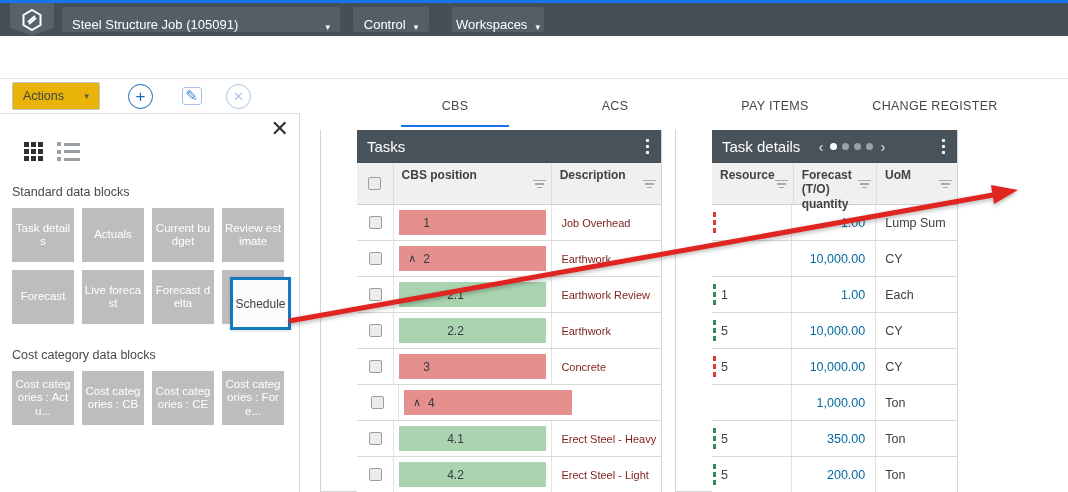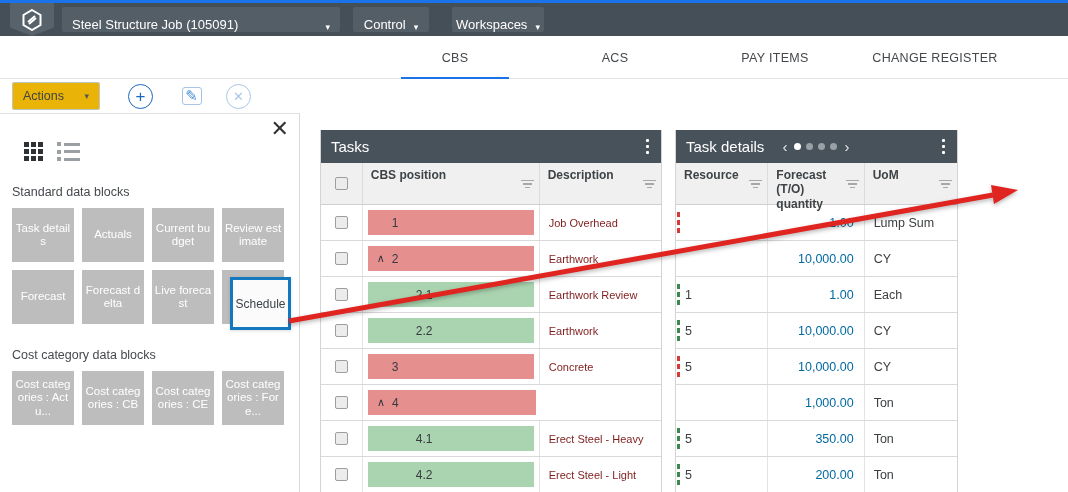--- a/index.html
+++ b/index.html
@@ -16,21 +16,21 @@
     font-family:inherit; display:flex; align-items:flex-end; cursor:pointer; }
   .tb-btn .caret { font-size:9px; margin-left:8px; }
   .job-btn { position:absolute; left:62px; width:278px; padding:0 10px; justify-content:space-between; }
   .ctrl-btn { position:absolute; left:353px; width:76px; justify-content:center; }
   .ws-btn  { position:absolute; left:452px; width:92px; justify-content:center; }
 
   
   .tabbar { position:absolute; left:0; top:36px; width:1068px; height:43px; background:#fff; border-bottom:1px solid #e4e4e4; }
   .tabs { position:absolute; left:375px; top:0; height:43px; display:flex; }
   .tab { width:160px; height:43px; display:flex; align-items:center; justify-content:center;
-    font-size:12.5px; color:#44484c; letter-spacing:.3px; cursor:pointer; position:relative; }
+    font-size:12.5px; color:#44484c; letter-spacing:.3px; cursor:pointer; position:relative;margin-top:48px; }
   .tab.active::after { content:""; position:absolute; left:26px; right:26px; bottom:0; height:2px; background:#1a73e8; }
 
   
   .toolbar { position:absolute; left:0; top:79px; width:1068px; height:34px; display:flex; align-items:center; }
   .actions-btn { margin-left:12px; width:88px; height:28px; background:#eab308; border:1px solid #c3c3c3; border-radius:2px;
     font-size:12.5px; color:#3e4347; font-family:inherit; display:flex; align-items:center; justify-content:space-between;
     padding:0 10px; cursor:pointer; }
   .actions-btn .caret { font-size:9px; color:#555; }
   .icon-circle { width:25px; height:25px; border-radius:50%; display:flex; align-items:center; justify-content:center;
     font-size:16px; cursor:pointer; background:#fff; }
@@ -55,21 +55,21 @@
   .section-label { font-size:12.5px; color:#45494d; margin-top:24px; }
   .tiles { display:flex; flex-wrap:wrap; gap:8px 8px; margin-top:9px; width:276px; }
   .tile { width:62px; height:54px; background:#bdbdbd; color:#fff; font-size:11.5px; line-height:1.15;
     display:flex; align-items:center; justify-content:center; text-align:center; padding:2px;
     word-break:break-all; cursor:grab; }
   .drag-tile { position:absolute; left:230px; top:277px; width:61px; height:53px; background:#fbfbfb;
     border:3px solid #1478be; z-index:30; display:flex; align-items:center; justify-content:center;
     font-size:12px; color:#3e4347; cursor:grabbing; box-shadow:0 1px 3px rgba(0,0,0,.15); }
 
   
-  .grid { position:absolute; top:130px; background:#fff; border:1px solid #d4d4d4; border-top:none; }
+  .grid { position:absolute; top:130px; background:#fff; border:1px solid #d4d4d4; border-top:none;padding-left:36px; }
   .grid.tasks { left:320px; width:342px; height:362px; }
   .grid.details { left:675px; width:283px; height:362px; }
   .g-titlebar { height:33px; background:#47525a; color:#fff; display:flex; align-items:center; padding:0 10px; }
   .g-title { font-size:15px; font-weight:500; }
   .kebab { margin-left:auto; display:flex; flex-direction:column; gap:2.5px; cursor:pointer; padding:2px; }
   .kebab i { width:3.5px; height:3.5px; background:#fff; border-radius:1px; }
   .pager { display:flex; align-items:center; margin-left:16px; gap:5px; }
   .pager .chev { color:#e8eaec; font-size:15px; line-height:1; cursor:pointer; padding:0 2px; }
   .pager .dot { width:7px; height:7px; border-radius:50%; background:#9aa1a6; cursor:pointer; }
   .pager .dot.active { background:#fff; }
@@ -183,22 +183,22 @@
           </span>
       </div>
     </div>
     <div class="section-label">Standard data blocks</div>
     <div class="tiles">
         <div class="tile">Task details</div>
         <div class="tile">Actuals</div>
         <div class="tile">Current budget</div>
         <div class="tile">Review estimate</div>
         <div class="tile">Forecast</div>
+        <div class="tile">Live forecast</div>
         <div class="tile">Forecast delta</div>
-        <div class="tile">Live forecast</div>
         <div class="tile">Schedule</div>
       </div>
     <div class="section-label">Cost category data blocks</div>
     <div class="tiles">
         <div class="tile">Cost categories : Actu...</div>
         <div class="tile">Cost categories : CB</div>
         <div class="tile">Cost categories : CE</div>
         <div class="tile">Cost categories : Fore...</div>
       </div>
   </div>

